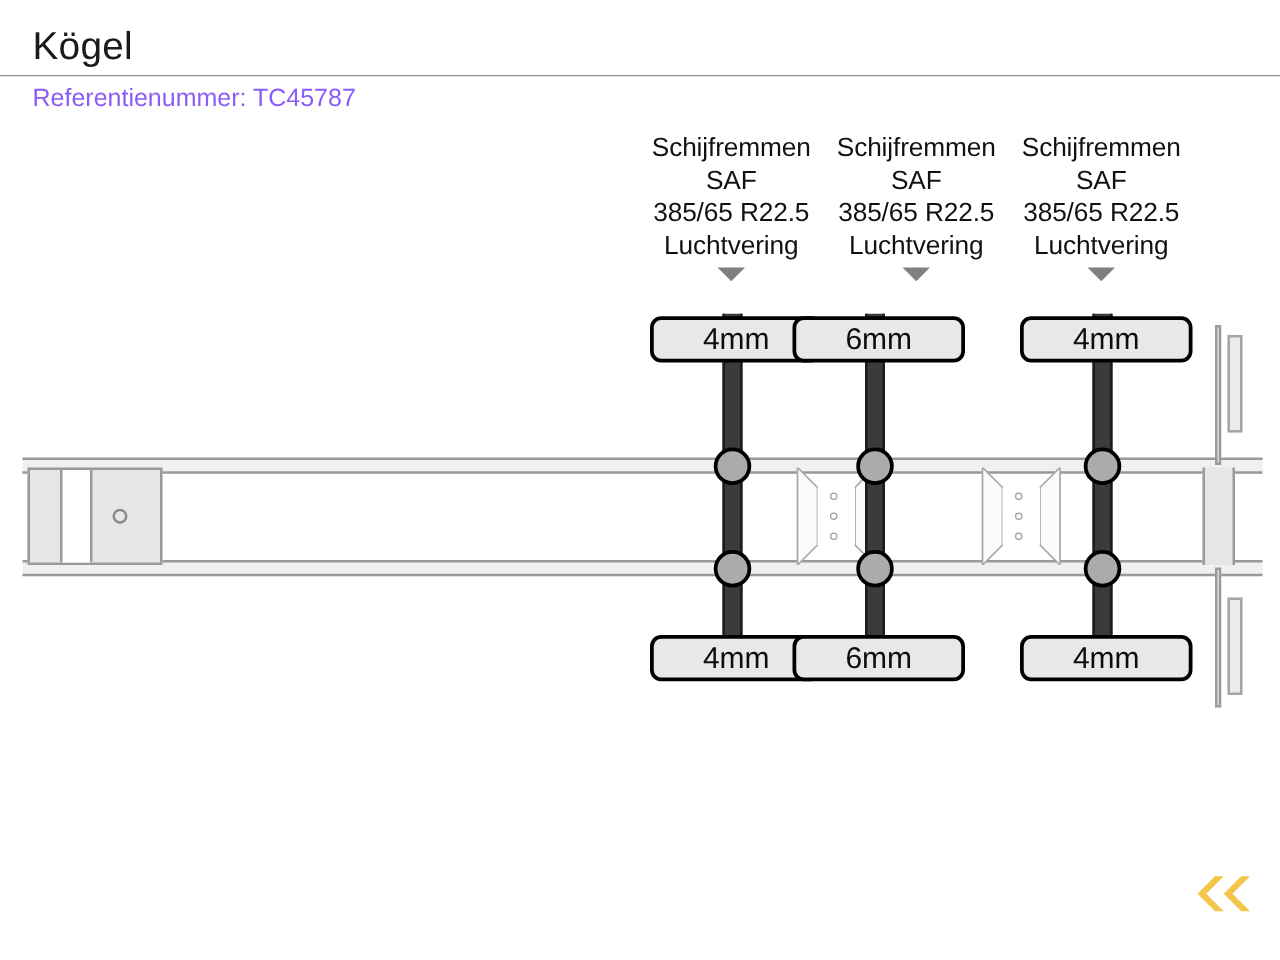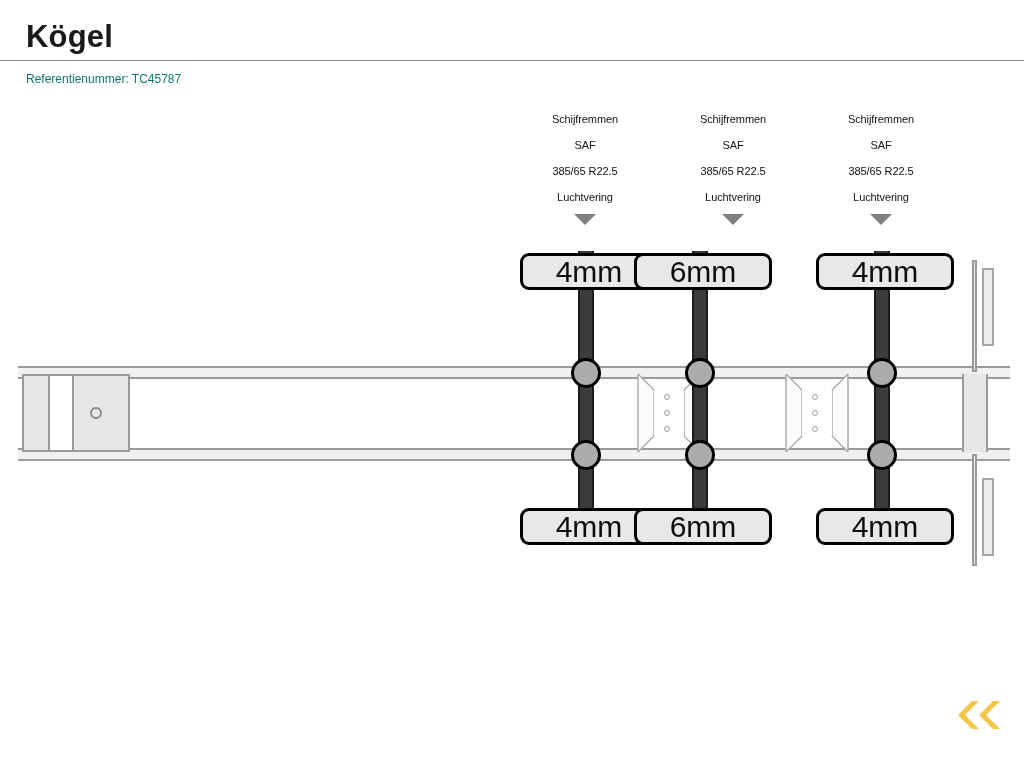--- a/index.html
+++ b/index.html
@@ -22,57 +22,57 @@
   #header {
     position: absolute;
     left: 0; top: 0;
     width: 1024px;
     height: 96px;
   }
   #page-title {
     position: absolute;
     left: 26px; top: 18px;
     font-size: 31px;
-    font-weight: 700;
+    font-weight: 400;
     color: #1a1a1a;
     letter-spacing: 0.2px;
     line-height: 38px;
     white-space: nowrap;
   }
   #header-rule {
     position: absolute;
     left: 0; top: 60px;
     width: 1024px;
     height: 1px;
     background: #8c8c8c;
   }
   #reference-line {
     position: absolute;
     left: 26px; top: 68px;
-    font-size: 12px;
-    color: #0f766e;
+    font-size: 20px;
+    color: #8b5cf6;
     line-height: 22px;
     white-space: nowrap;
   }
 
   
   #diagram {
     position: absolute;
     left: 0; top: 96px;
     width: 1024px;
     height: 580px;
   }
 
   
   .axle-label {
     position: absolute;
     top: 10px;
     width: 150px;
     text-align: center;
-    font-size: 11px;
+    font-size: 21px;
     color: #111111;
     line-height: 26px;
     letter-spacing: -0.1px;
   }
   .axle-label .spec-line { display: block; white-space: nowrap; }
   .label-pointer {
     display: block;
     margin: 4px auto 0 auto;
     width: 0; height: 0;
     border-left: 11px solid transparent;
@@ -191,21 +191,21 @@
   .hub.hub-bottom { top: 344px; }
 
   .tread-badge {
     position: absolute;
     left: 10px;
     width: 138px;
     height: 37px;
     background: #e8e8e8;
     border: 3.5px solid #000000;
     border-radius: 9px;
-    font-size: 30px;
+    font-size: 24px;
     color: #0d0d0d;
     display: flex;
     align-items: center;
     justify-content: center;
     line-height: 1;
   }
   .tread-badge.badge-top    { top: 157px; }
   .tread-badge.badge-bottom { top: 412px; }
 
   

